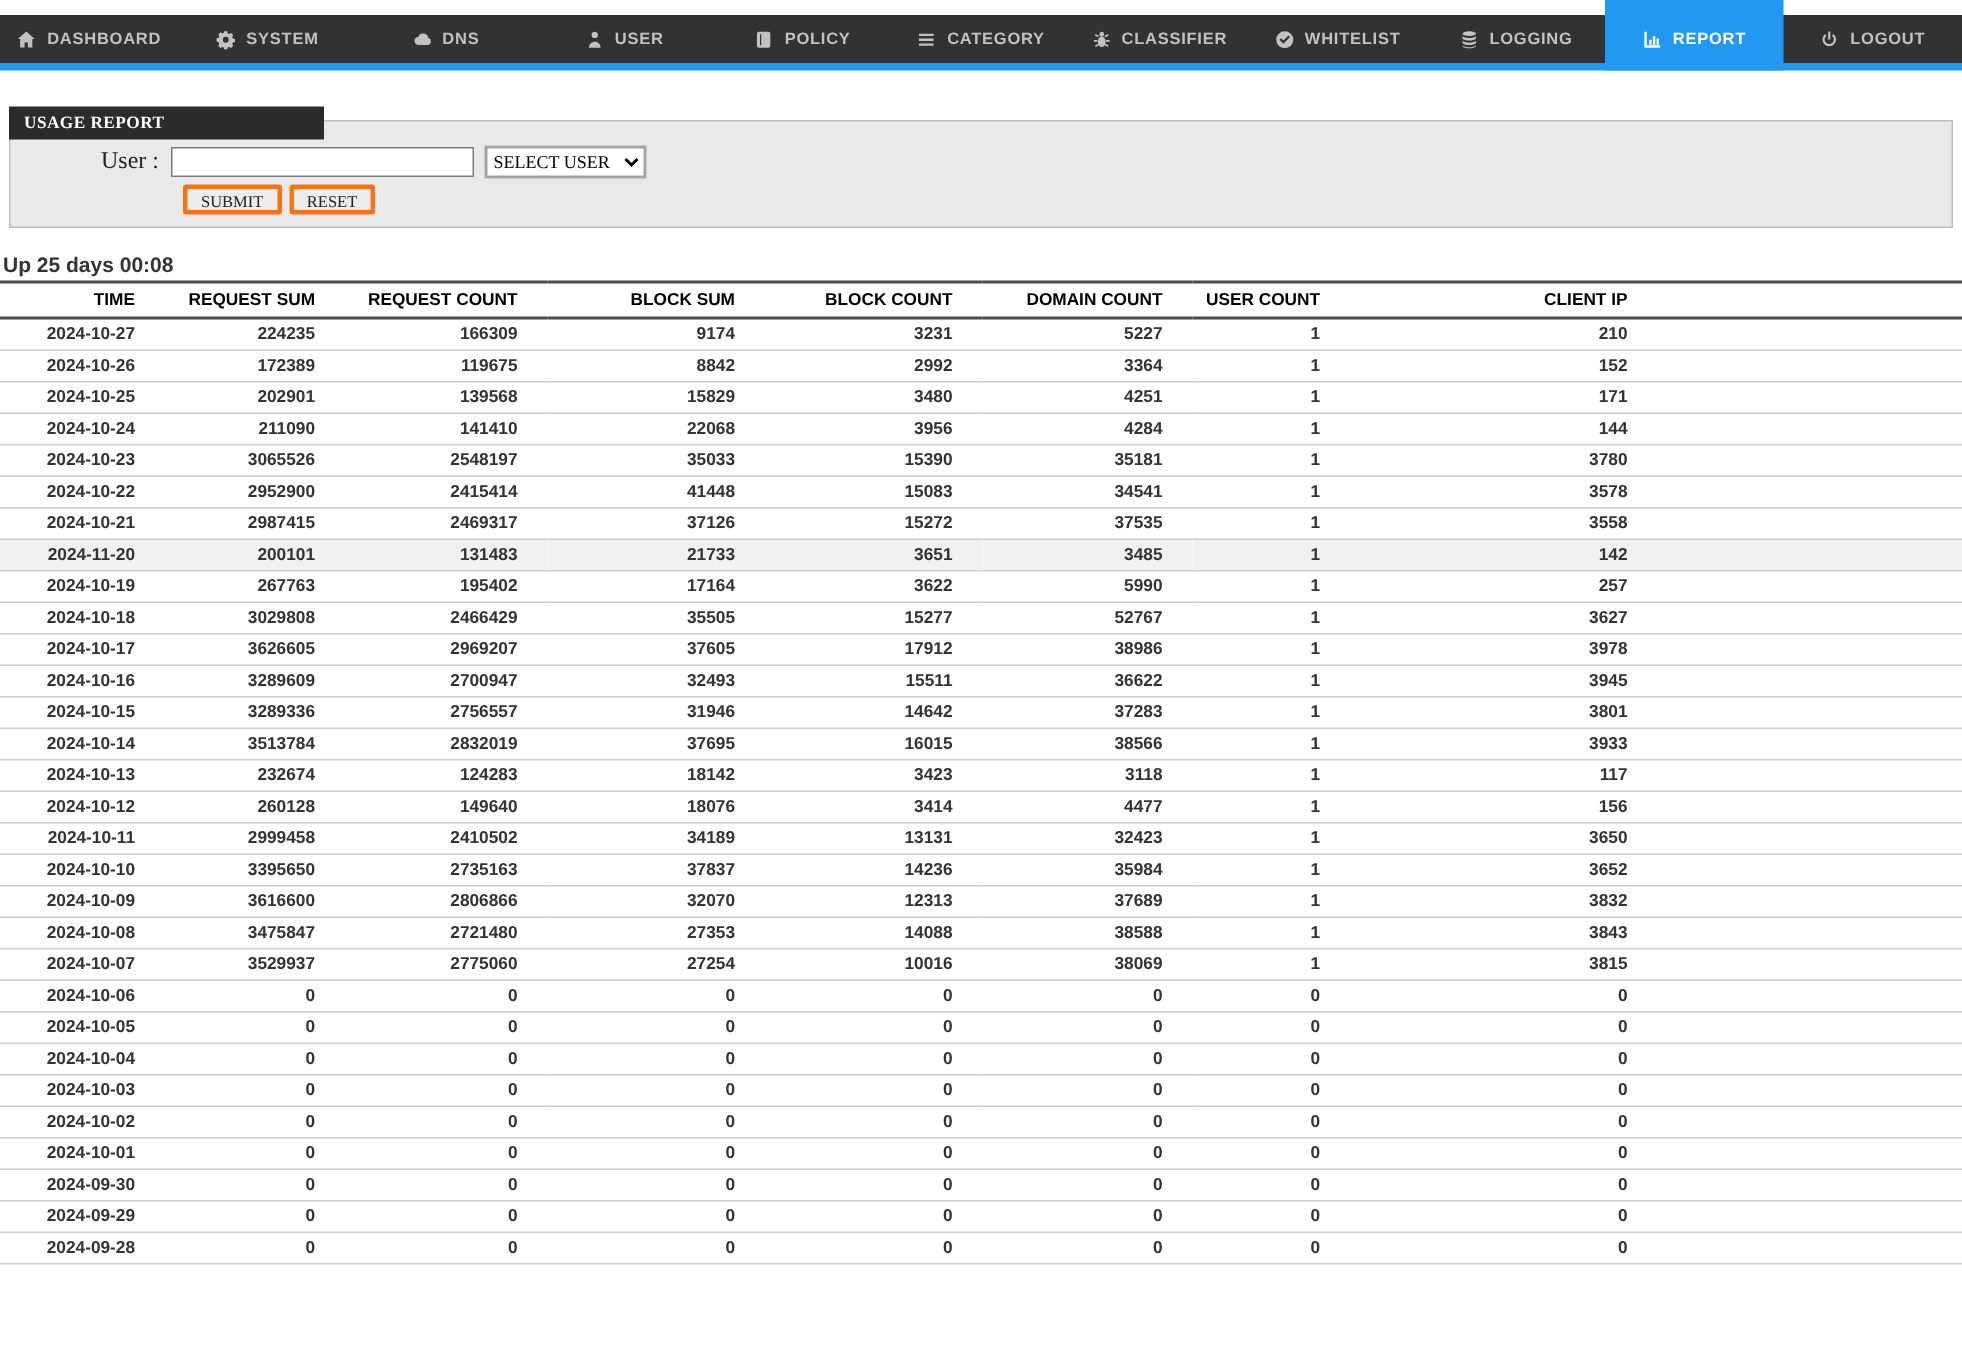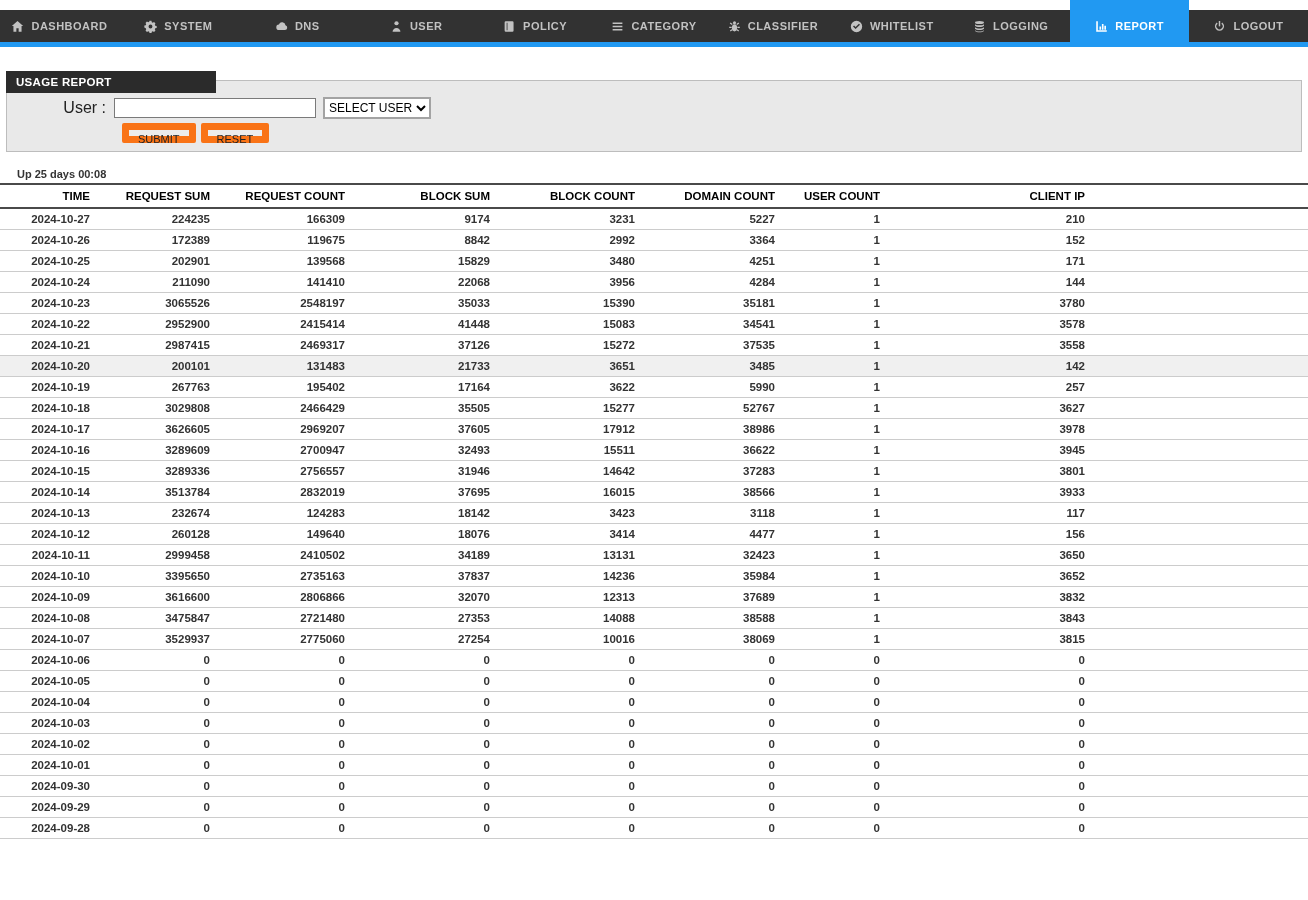--- a/index.html
+++ b/index.html
@@ -25,46 +25,46 @@
     padding-top:10px;padding-bottom:5px;cursor:pointer;
     color:var(--nav-text);font-size:11px;font-weight:bold;letter-spacing:.5px;white-space:nowrap;
   }
   .nav-item .nav-icon{display:inline-flex;align-items:center;}
   .nav-item .nav-icon svg{width:13px;height:13px;fill:currentColor;display:block;}
   .nav-item.active{background:var(--accent);color:#fff;}
 
   
   .panel{
     position:relative;margin:33px 6px 16px 6px;background:#e9e9e9;
-    border:1px solid #bdbdbd;padding:16px 0 8px 0;
+    border:1px solid #bdbdbd;padding:16px 0 8px 0;font-family:Liberation Serif, serif;
   }
   .panel-tab{
     position:absolute;top:-10px;left:-1px;width:210px;height:22px;line-height:22px;
     background:#2b2b2b;color:#fff;font-size:11.5px;font-weight:bold;
     padding-left:10px;letter-spacing:.3px;
   }
   .form-row{display:flex;align-items:center;}
   .form-label{width:107px;text-align:right;padding-right:8px;font-size:16px;color:#222;}
   .user-input{
     width:202px;height:20px;border:1px solid #7a7a7a;background:#fff;
     font-size:12px;padding:1px 4px;font-family:inherit;
   }
   .user-select{
     margin-left:7px;height:22px;font-size:12px;font-family:inherit;
     border:2px solid #a3a3a3;background:#fff;min-width:108px;
   }
   .buttons-row{margin-top:4px;padding-left:115px;gap:5px;}
   .btn{
     font-size:11px;font-family:inherit;color:#222;
-    background:#ececec;border:7px solid #f97316;border-radius:2px;
+    background:#ececec;border:3px solid #f97316;border-radius:2px;
     padding:2px 9px;height:20px;line-height:14px;cursor:pointer;
   }
 
   
-  .uptime{margin:14px 0 3px 17px;font-size:11px;font-weight:bold;color:#333;}
+  .uptime{margin:14px 0 3px 2px;font-size:14px;font-weight:bold;color:#333;}
   table.report-table{width:100%;border-collapse:collapse;table-layout:fixed;}
   .report-table th{
     border-top:2px solid #4a4a4a;border-bottom:2px solid #4a4a4a;
     font-size:11.5px;font-weight:bold;color:#000;
     padding:5px 20px 5px 2px;text-align:right;white-space:nowrap;
   }
   .report-table td{
     border-bottom:1px solid #ccc;
     font-size:11.5px;font-weight:bold;color:#333;
     padding:4px 20px 4px 2px;text-align:right;white-space:nowrap;overflow:hidden;
@@ -281,21 +281,21 @@
         <td class="col-time">2024-10-21</td>
         <td>2987415</td>
         <td>2469317</td>
         <td>37126</td>
         <td>15272</td>
         <td>37535</td>
         <td>1</td>
         <td class="col-last">3558</td>
       </tr>
       <tr class="highlight">
-        <td class="col-time">2024-10-20</td>
+        <td class="col-time">2024-11-20</td>
         <td>200101</td>
         <td>131483</td>
         <td>21733</td>
         <td>3651</td>
         <td>3485</td>
         <td>1</td>
         <td class="col-last">142</td>
       </tr>
       <tr>
         <td class="col-time">2024-10-19</td>

